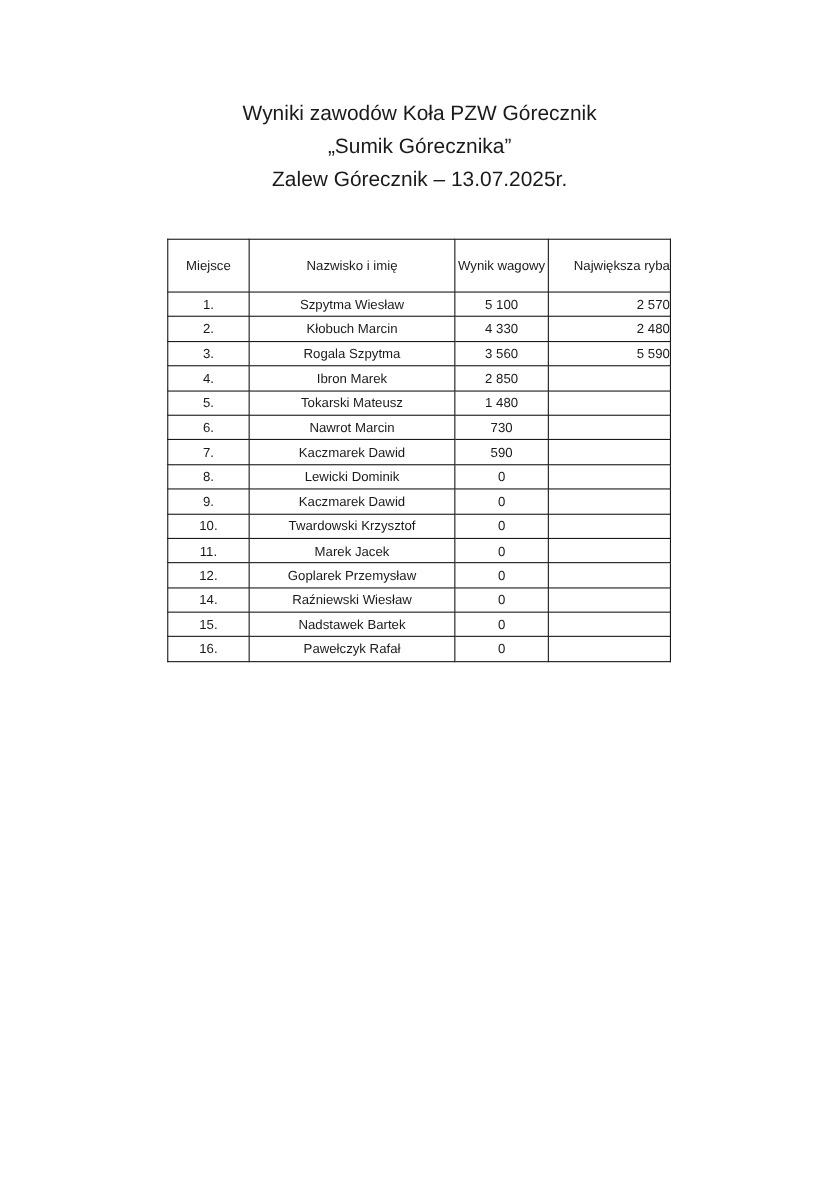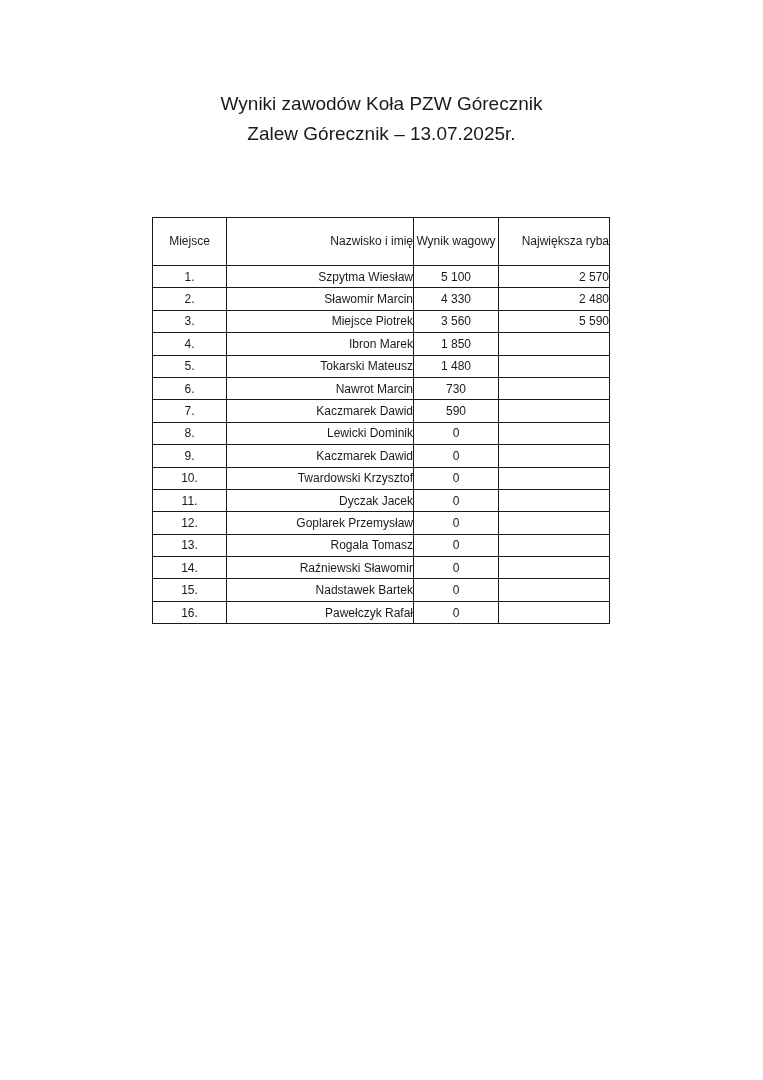--- a/index.html
+++ b/index.html
@@ -49,31 +49,32 @@
     line-height: 21px;
     white-space: normal;
   }
   table.results tbody tr {
     height: 22.4px;
   }
   table.results tbody td {
     line-height: 20px;
   }
   .c-place  { text-align: center; }
-  .c-name   { text-align: right; padding-left: 9px; }
+  .c-name   { text-align: center; padding-left: 9px; }
   .c-weight { text-align: center; }
   .c-big    { text-align: right; }
 </style>
 </head>
 <body>
 
 <div class="page">
 
   <div class="title-block">
     <div class="title-line">Wyniki zawodów Koła PZW Górecznik</div>
+    <div class="title-line">„Sumik Górecznika”</div>
     <div class="title-line">Zalew Górecznik – 13.07.2025r.</div>
   </div>
 
   <table class="results">
     <colgroup>
       <col style="width:74px">
       <col style="width:187px">
       <col style="width:85px">
       <col style="width:111px">
     </colgroup>
@@ -88,36 +89,36 @@
     <tbody id="results-body">
   <tr>
     <td class="c-place">1.</td>
     <td class="c-name">Szpytma Wiesław</td>
     <td class="c-weight">5 100</td>
     <td class="c-big">2 570</td>
   </tr>
 
   <tr>
     <td class="c-place">2.</td>
-    <td class="c-name">Sławomir Marcin</td>
+    <td class="c-name">Kłobuch Marcin</td>
     <td class="c-weight">4 330</td>
     <td class="c-big">2 480</td>
   </tr>
 
   <tr>
     <td class="c-place">3.</td>
-    <td class="c-name">Miejsce Piotrek</td>
+    <td class="c-name">Rogala Szpytma</td>
     <td class="c-weight">3 560</td>
     <td class="c-big">5 590</td>
   </tr>
 
   <tr>
     <td class="c-place">4.</td>
     <td class="c-name">Ibron Marek</td>
-    <td class="c-weight">1 850</td>
+    <td class="c-weight">2 850</td>
     <td class="c-big"></td>
   </tr>
 
   <tr>
     <td class="c-place">5.</td>
     <td class="c-name">Tokarski Mateusz</td>
     <td class="c-weight">1 480</td>
     <td class="c-big"></td>
   </tr>
 
@@ -151,42 +152,36 @@
 
   <tr>
     <td class="c-place">10.</td>
     <td class="c-name">Twardowski Krzysztof</td>
     <td class="c-weight">0</td>
     <td class="c-big"></td>
   </tr>
 
   <tr>
     <td class="c-place">11.</td>
-    <td class="c-name">Dyczak Jacek</td>
+    <td class="c-name">Marek Jacek</td>
     <td class="c-weight">0</td>
     <td class="c-big"></td>
   </tr>
 
   <tr>
     <td class="c-place">12.</td>
     <td class="c-name">Goplarek Przemysław</td>
     <td class="c-weight">0</td>
     <td class="c-big"></td>
   </tr>
 
-  <tr>
-    <td class="c-place">13.</td>
-    <td class="c-name">Rogala Tomasz</td>
-    <td class="c-weight">0</td>
-    <td class="c-big"></td>
-  </tr>
 
   <tr>
     <td class="c-place">14.</td>
-    <td class="c-name">Raźniewski Sławomir</td>
+    <td class="c-name">Raźniewski Wiesław</td>
     <td class="c-weight">0</td>
     <td class="c-big"></td>
   </tr>
 
   <tr>
     <td class="c-place">15.</td>
     <td class="c-name">Nadstawek Bartek</td>
     <td class="c-weight">0</td>
     <td class="c-big"></td>
   </tr>

